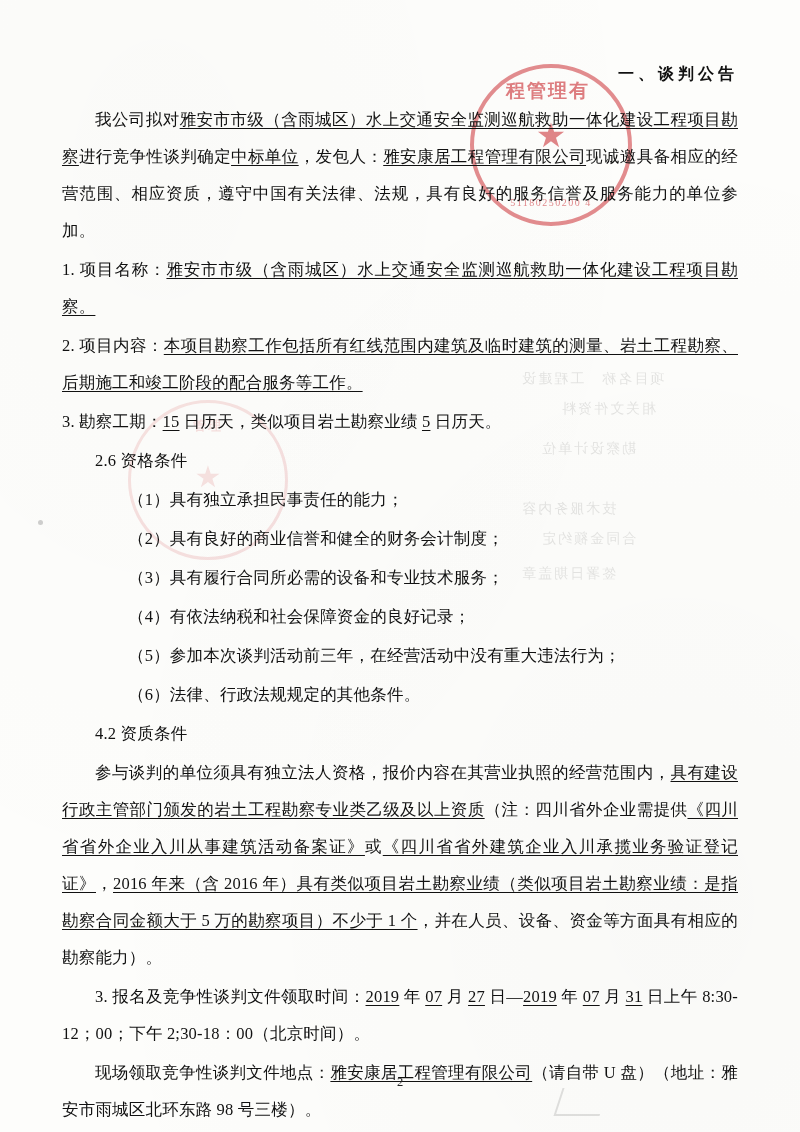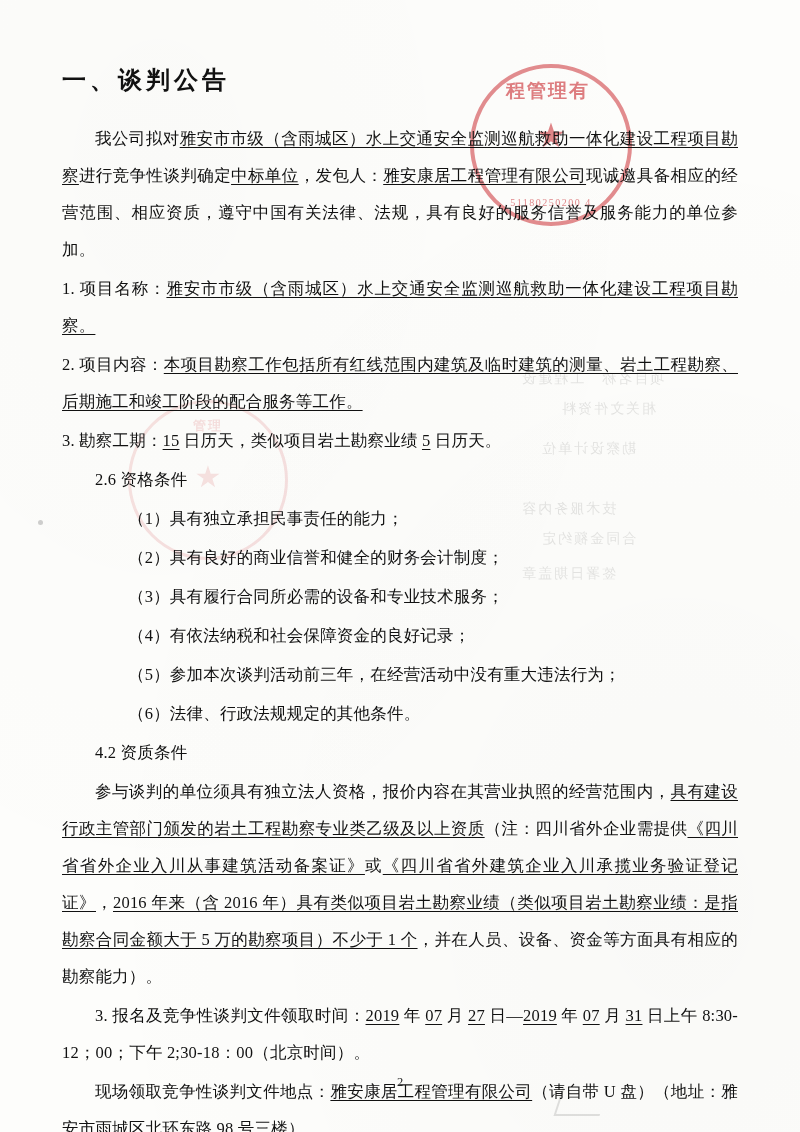--- a/index.html
+++ b/index.html
@@ -31,25 +31,25 @@
       radial-gradient(ellipse at 85% 80%, rgba(0,0,0,0.015), rgba(0,0,0,0) 65%);
     pointer-events: none;
   }
   .content {
     position: absolute;
     left: 62px;
     top: 64px;
     width: 676px;
   }
   .doc-title {
-    text-align: left;
-    font-size: 24px;
+    text-align: right;
+    font-size: 16px;
     font-weight: bold;
     letter-spacing: 4px;
-    margin: 0 0 24px 0;
+    margin: 0 0 16px 0;
     font-family: "Liberation Serif", "DejaVu Serif", serif;
   }
   p.para {
     margin: 0 0 2px 0;
     font-size: 16.5px;
     line-height: 37px;
     text-align: justify;
     text-justify: inter-ideograph;
     letter-spacing: 0.2px;
   }

